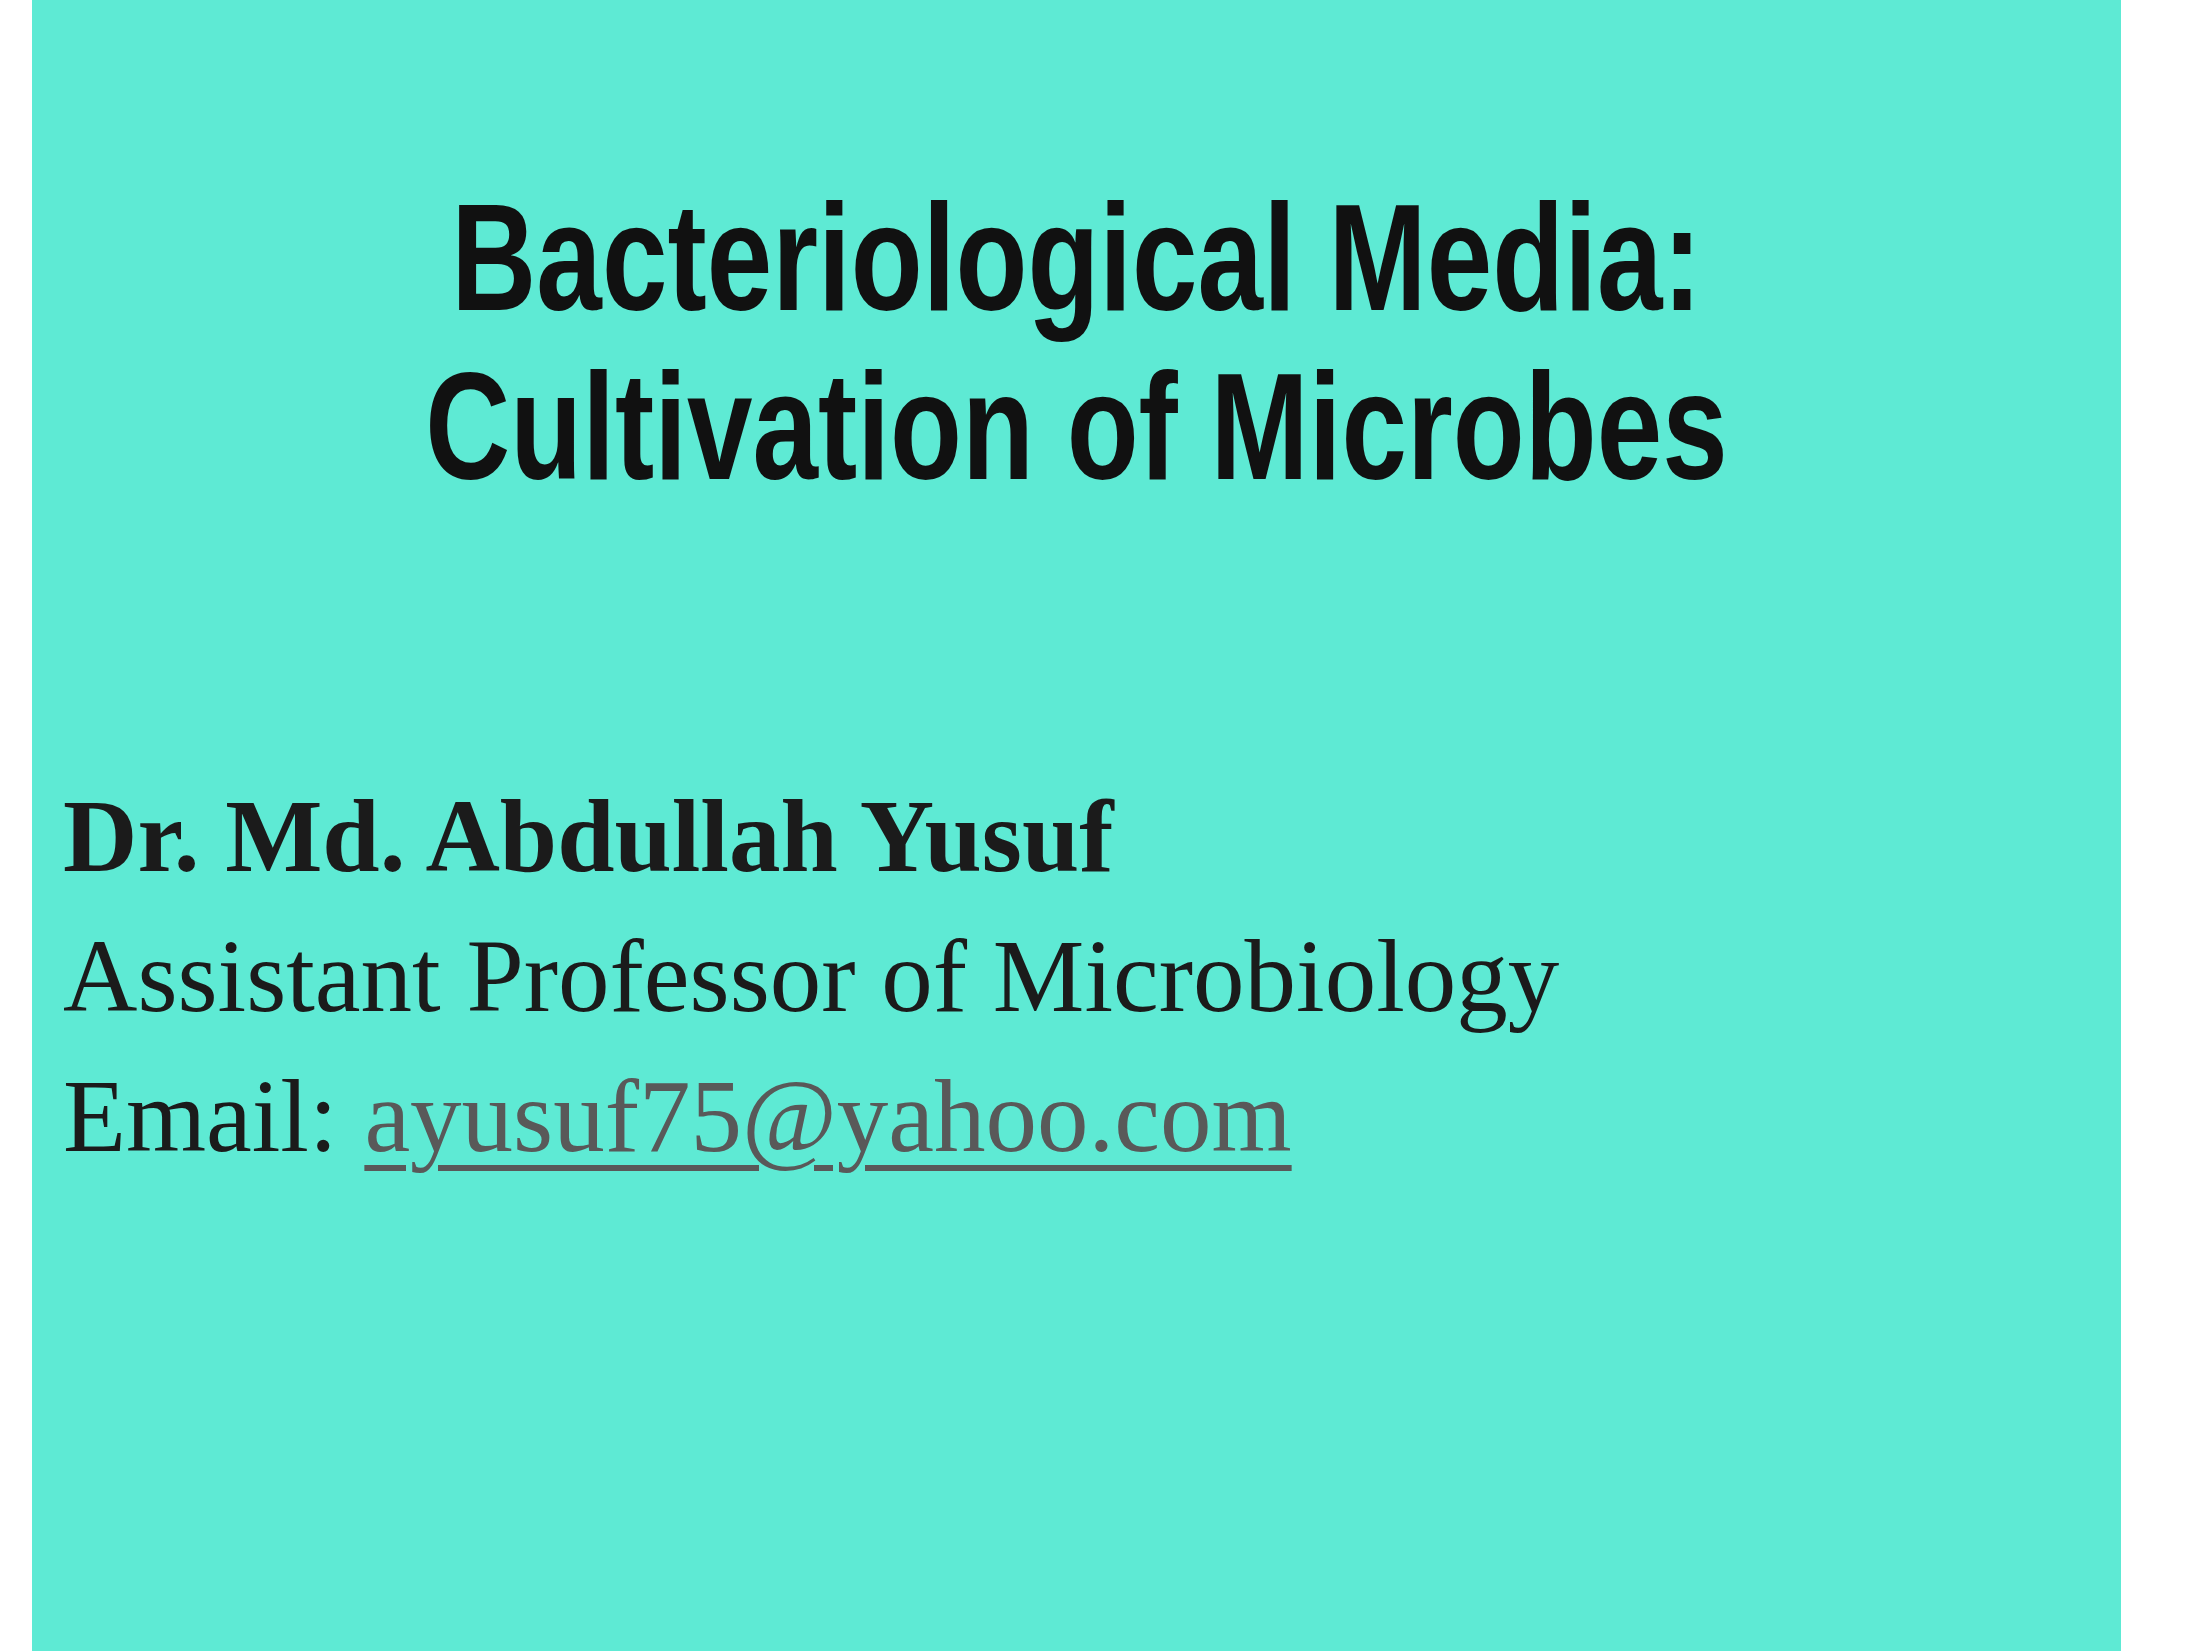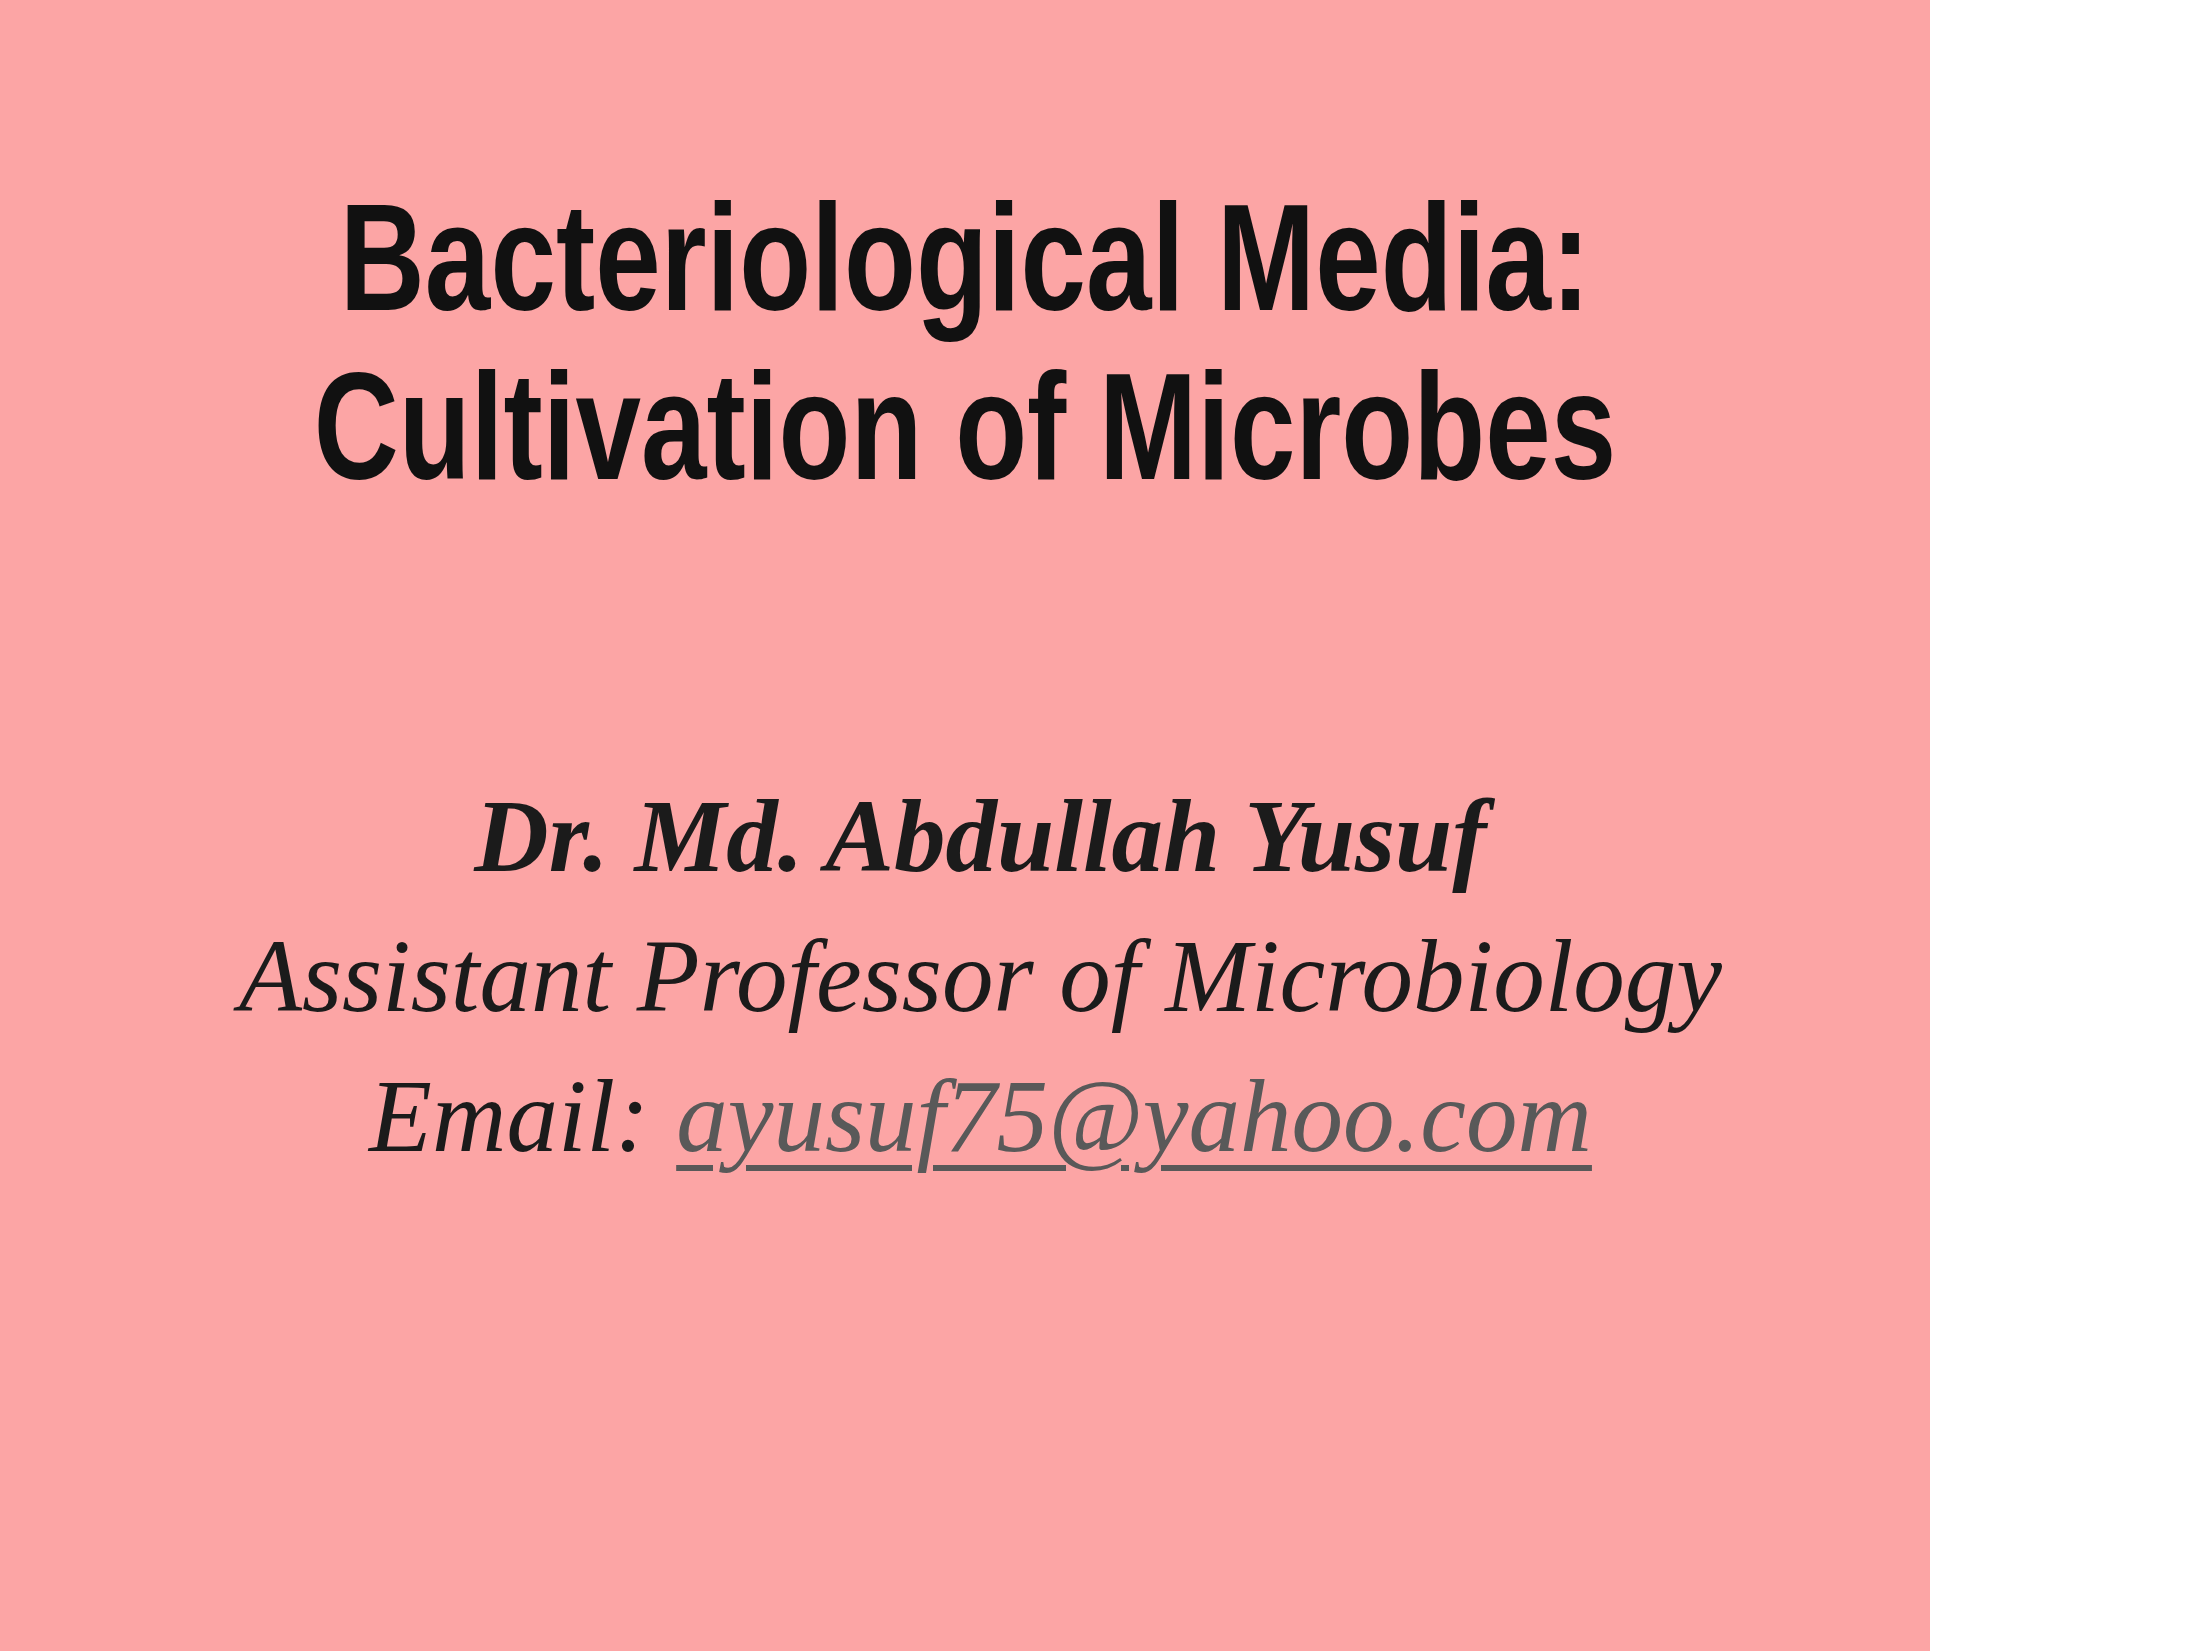--- a/index.html
+++ b/index.html
@@ -1,25 +1,26 @@
 <!DOCTYPE html>
 <html style="font-size:13.8px"><head>
 <meta charset="utf-8">
 <style>
   html, body {
     margin: 0;
     padding: 0;
   }
   .slide {
     position: relative;
-    width: 1930px;
+    width: 2089px;
     height: 1652px;
-    background: #fca5a5;
+    background: #5eead4;
     overflow: hidden;
     font-family: "Liberation Serif", "DejaVu Serif", serif;
+    margin-left: 32px;
   }
   .title {
     position: absolute;
     left: 0;
     right: 0;
     top: 172px;
     margin: 0;
     text-align: center;
     font-family: "Liberation Sans", "DejaVu Sans", sans-serif;
     font-weight: 700;
@@ -32,26 +33,25 @@
   }
   .title-line {
     display: block;
   }
   .author {
     position: absolute;
     left: 0;
     right: 0;
     top: 766px;
     padding-left: 31px;
-    text-align: center;
+    text-align: left;
     font-size: 103px;
     line-height: 140px;
     color: #1b1b1b;
     white-space: nowrap;
-    font-style: italic;
   }
   .author-line {
     display: block;
   }
   .author-name {
     font-weight: 700;
   }
   .email-label {
     margin-right: 0.26em;
   }

